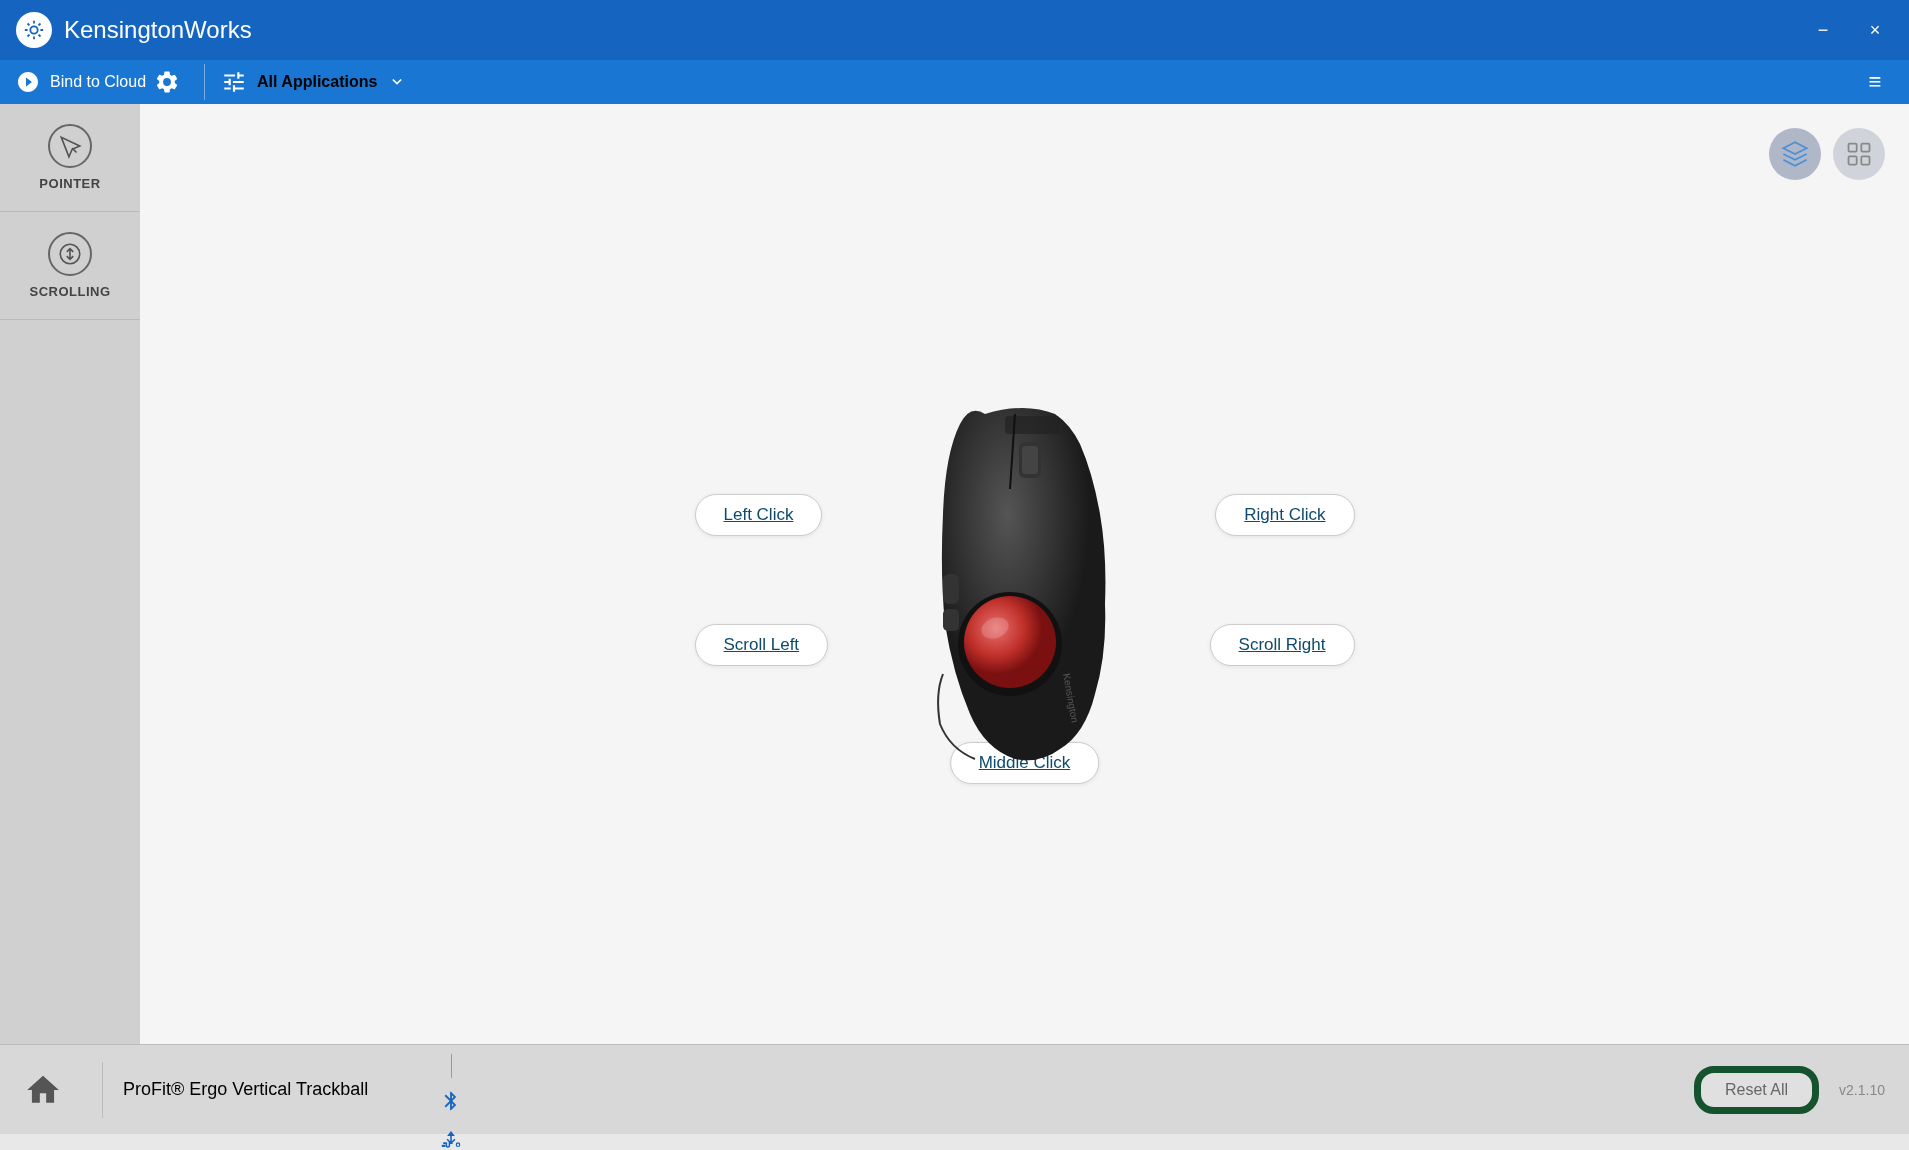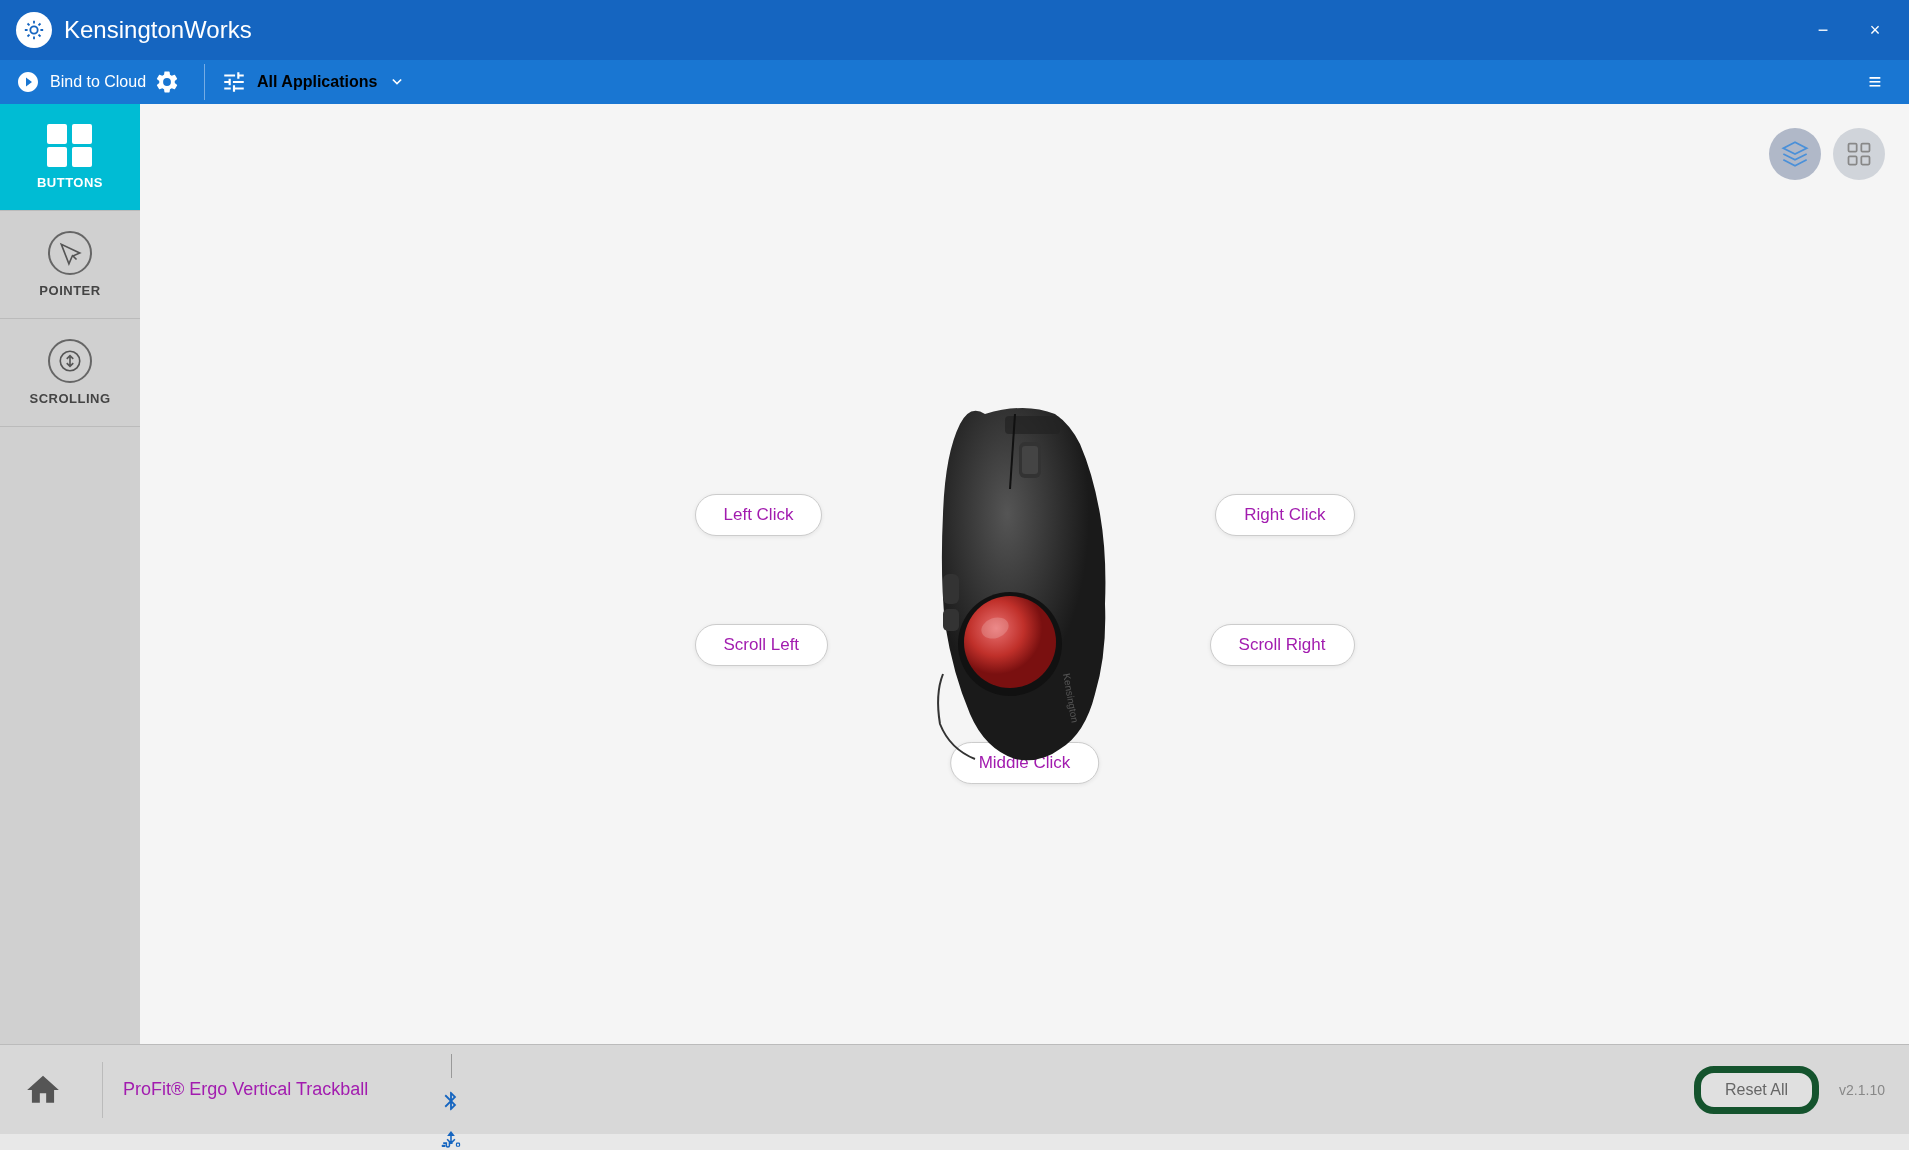--- a/index.html
+++ b/index.html
@@ -185,24 +185,25 @@
     }
 
     
     .mouse-label {
       position: absolute;
       background: white;
       border: 1.5px solid #ccc;
       border-radius: 28px;
       padding: 10px 28px;
       font-size: 17px;
-      color: #a21caf;
+      color: #0c4a6e;
       cursor: pointer;
       white-space: nowrap;
       box-shadow: 0 1px 4px rgba(0,0,0,0.08);
+      text-decoration: underline;
     }
 
     .label-left-click { top: 160px; left: 20px; }
     .label-right-click { top: 160px; right: 20px; }
     .label-scroll-left { top: 290px; left: 20px; }
     .label-scroll-right { top: 290px; right: 20px; }
     .label-middle-click { bottom: 30px; left: 50%; transform: translateX(-50%); }
 
     
     .mouse-image {
@@ -223,21 +224,21 @@
     }
     .footer-home {
       display: flex; align-items: center; justify-content: center;
       font-size: 36px; color: #555; cursor: pointer;
       margin-right: 20px;
     }
     .footer-divider {
       width: 1px; height: 56px; background: #bbb; margin: 0 20px;
     }
     .footer-device-name {
-      font-size: 18px; color: #a21caf; font-weight: 400;
+      font-size: 18px; color: #000000; font-weight: 400;
     }
     .footer-status {
       display: flex; align-items: center; gap: 12px; margin-left: 60px;
       font-size: 16px; color: #666; flex-direction: column;
     }
     .footer-status-divider { width: 1px; height: 24px; background: #999; }
     .footer-spacer { flex: 1; }
     .footer-reset {
       background: #e0e0e0;
       border: 7px solid #14532d;
@@ -301,29 +302,20 @@
     </svg>
   </div>
   <div class="toolbar-spacer"></div>
   <button class="toolbar-menu">≡</button>
 </div>
 
 <div class="main-layout">
 
   <div class="sidebar">
 
-    <div class="sidebar-item active">
-      <div class="buttons-grid">
-        <div></div>
-          <div></div>
-          <div></div>
-          <div></div>
-      </div>
-      <span class="sidebar-item-label">BUTTONS</span>
-    </div>
 
     <div class="sidebar-item">
       <div class="pointer-icon">
         <svg width="26" height="26" viewBox="0 0 24 24" fill="none" stroke="#555" stroke-width="1.5">
           <path d="M4 4l7 18 3-7 7-3L4 4z"></path>
           <path d="M14 14l4 4" stroke-width="1.5"></path>
         </svg>
       </div>
       <span class="sidebar-item-label">POINTER</span>
     </div>

